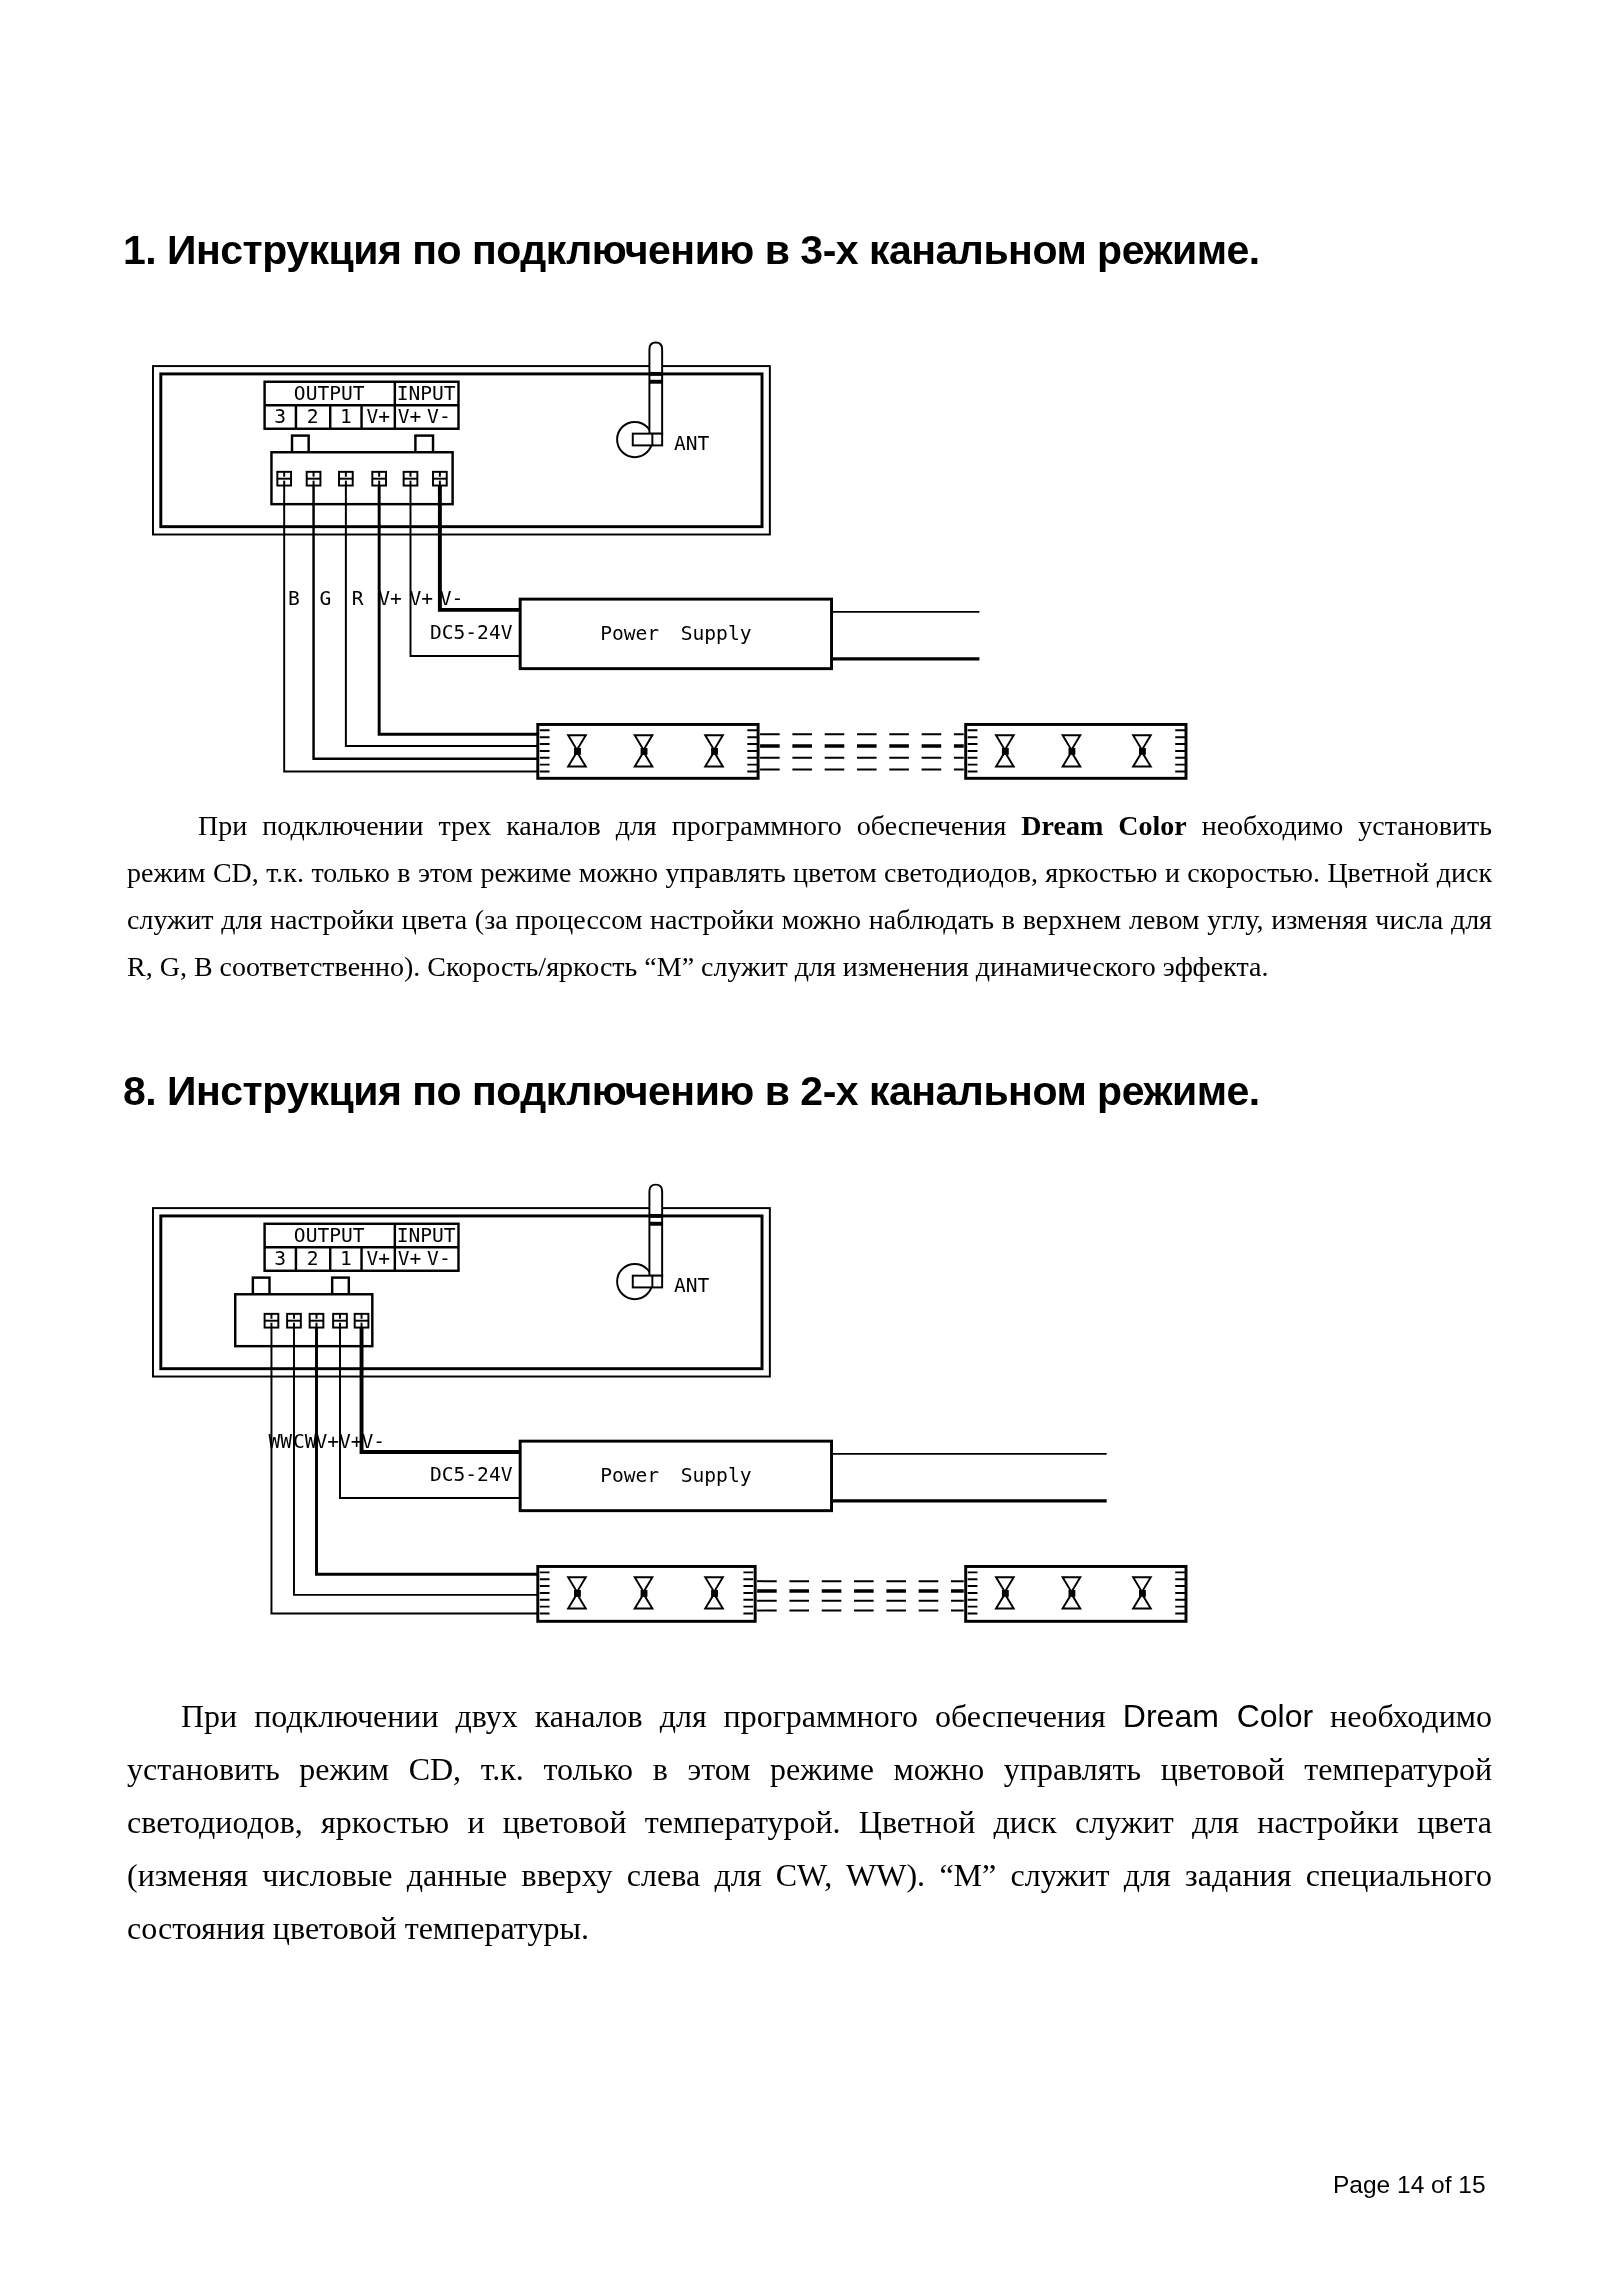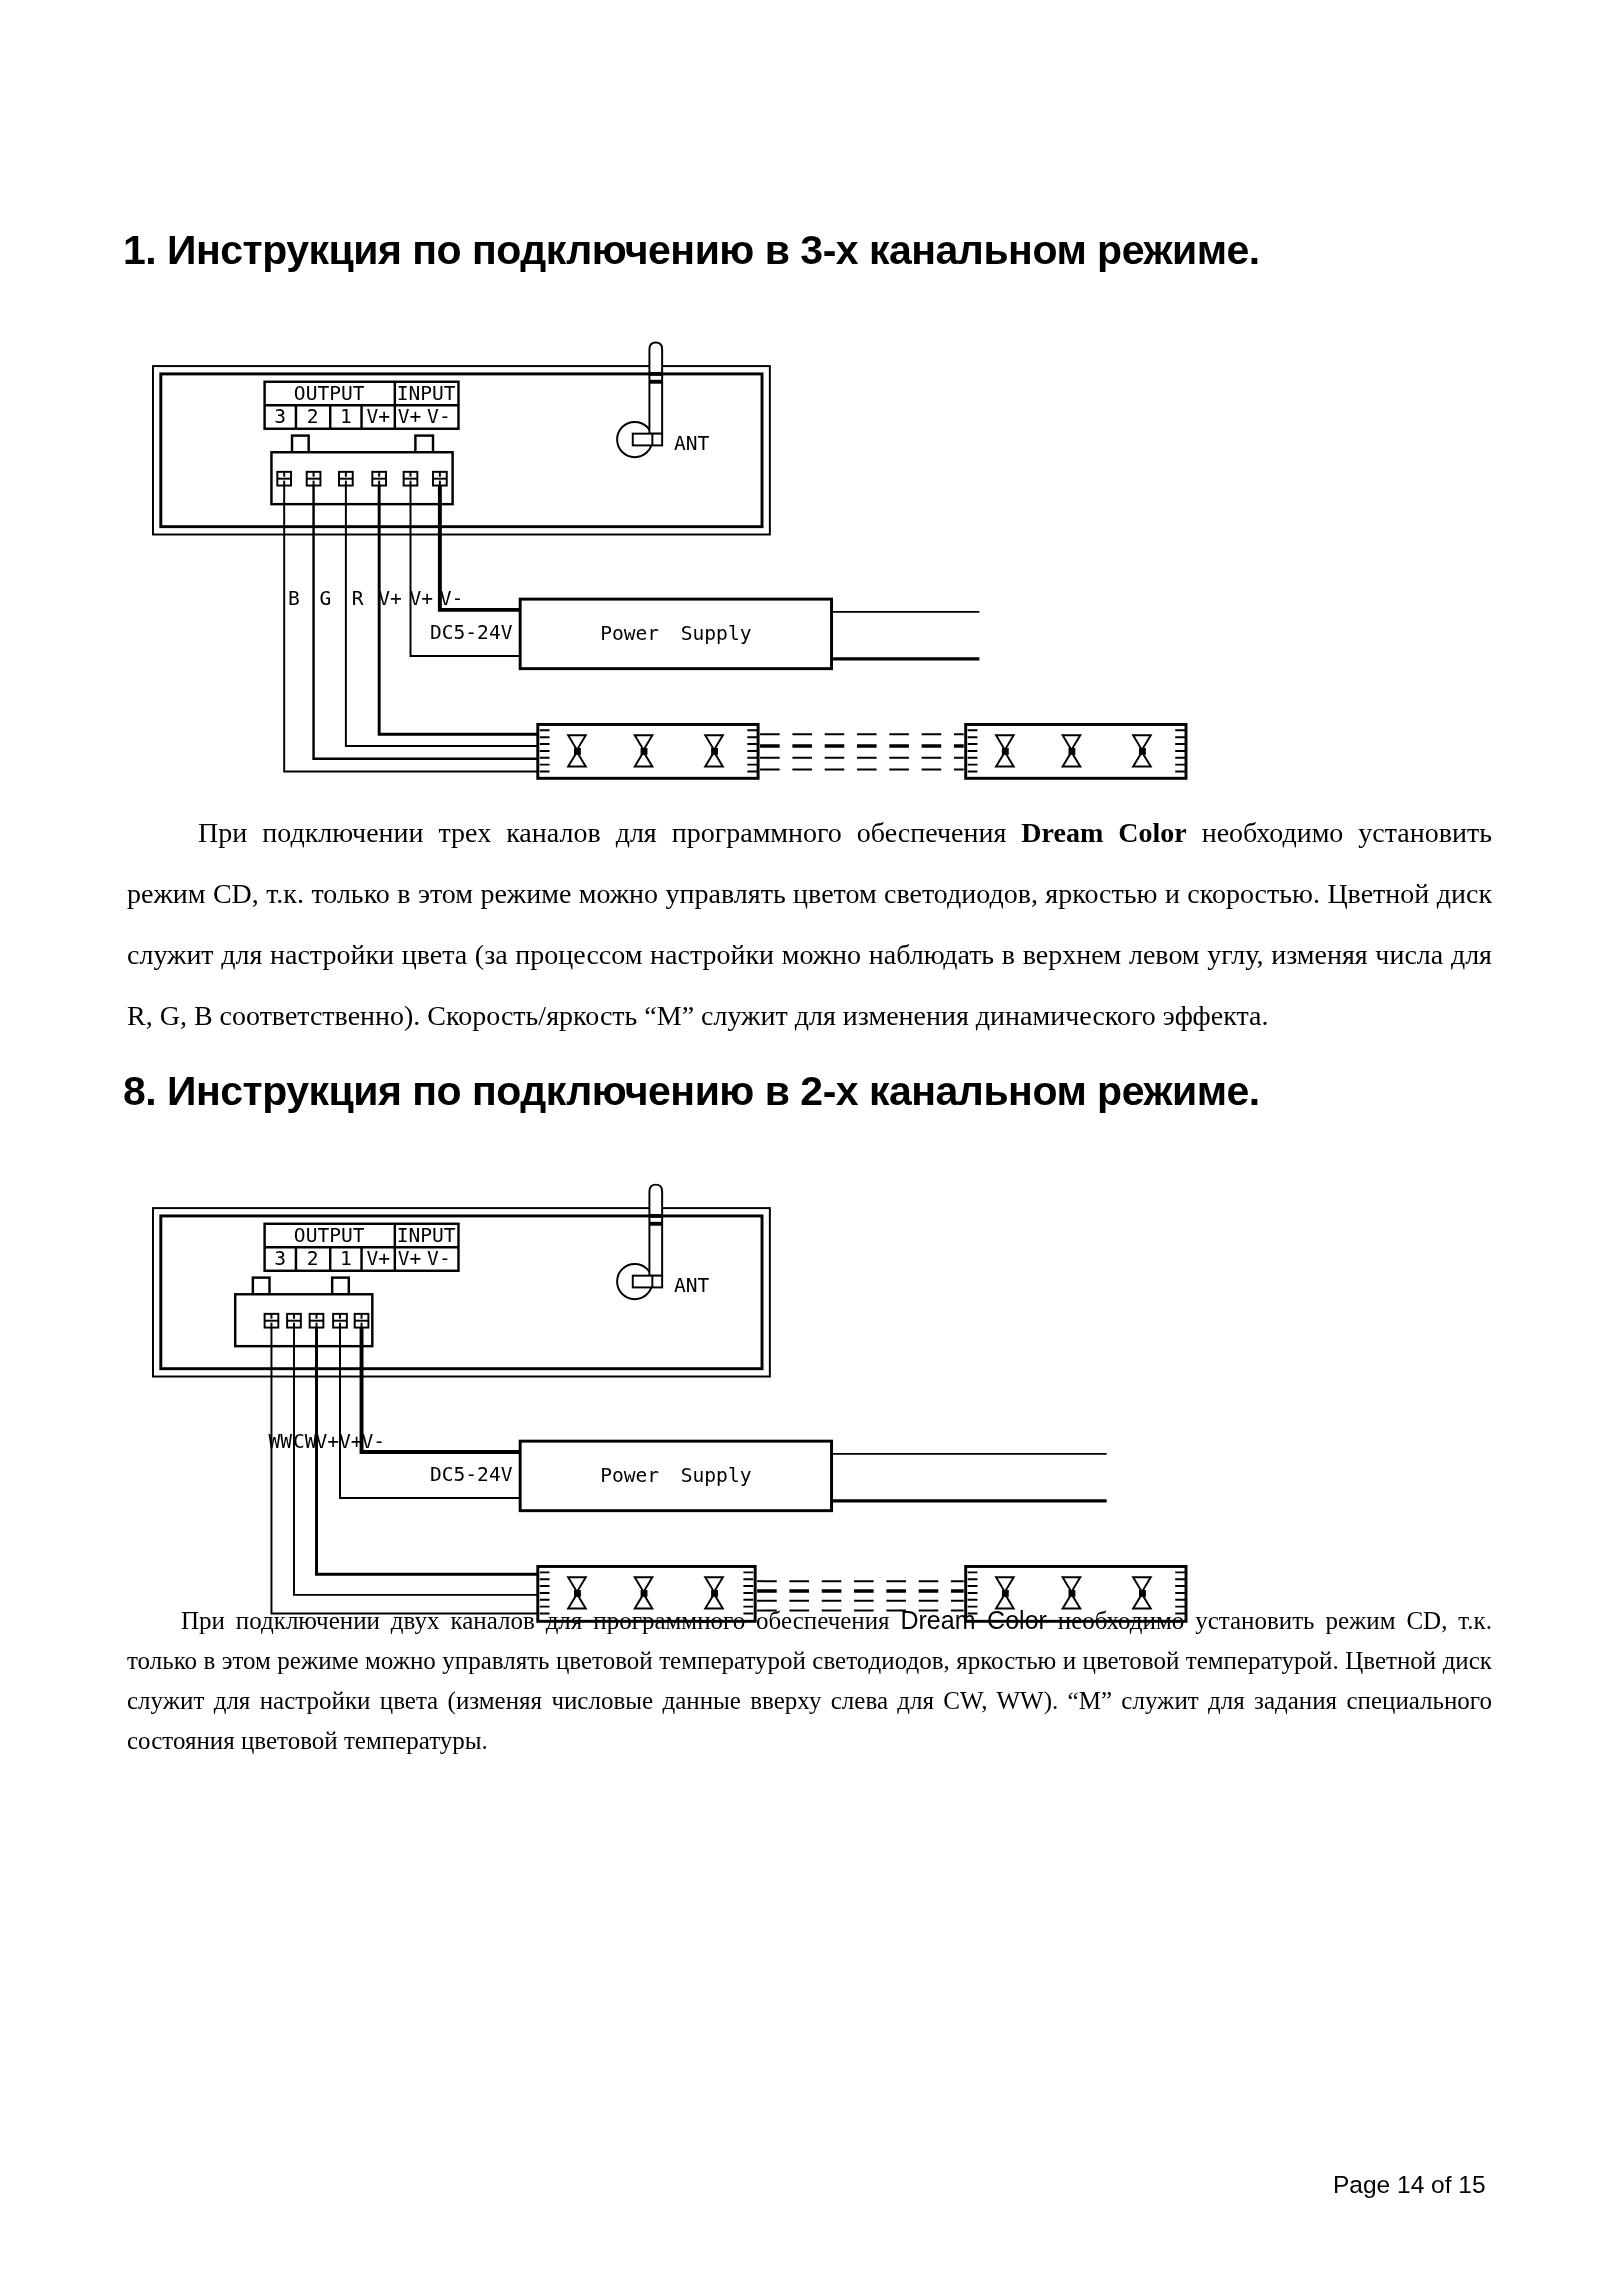--- a/index.html
+++ b/index.html
@@ -9,22 +9,22 @@
   }
   .heading{
     position:absolute;left:123px;margin:0;
     font-family:"Liberation Sans",sans-serif;font-weight:700;font-size:41px;
     letter-spacing:-0.5px;white-space:nowrap;
   }
   .para{
     position:absolute;left:127px;width:1365px;margin:0;
     text-align:justify;
   }
-  .para1{top:802px;font-size:28px;line-height:61px;text-indent:71px;}
-  .para2{top:1600px;font-size:25px;line-height:40px;text-indent:54px;}
+  .para1{top:802px;font-size:28px;line-height:47px;text-indent:71px;}
+  .para2{top:1690px;font-size:32px;line-height:53px;text-indent:54px;}
   .brand-bold{font-weight:700;}
   .brand-sans{font-family:"Liberation Sans",sans-serif;}
   .diagram{position:absolute;left:127px;}
   .d1{top:323px;}
   .d2{top:1166px;}
   svg text{
     font-family:"DejaVu Sans Mono",monospace;font-size:20px;fill:#000;
   }
   svg .ps-label{word-spacing:10px;}
   .footer{

